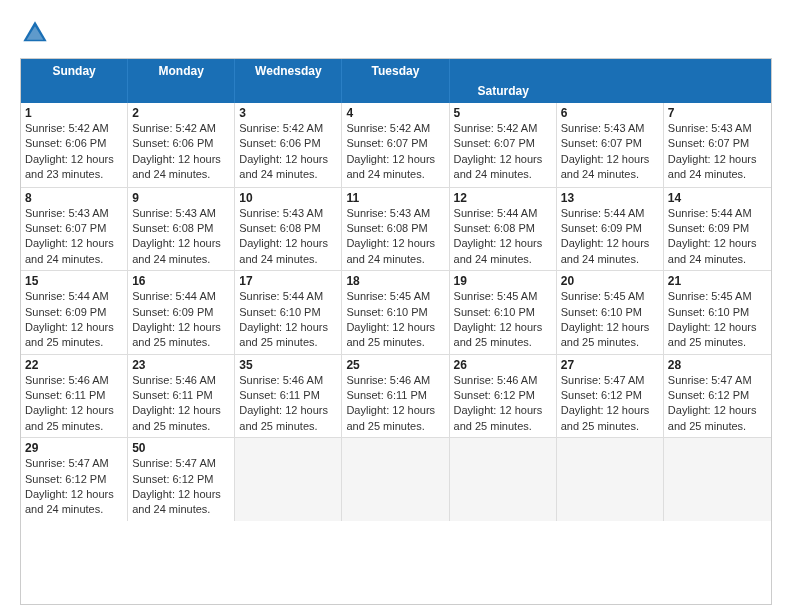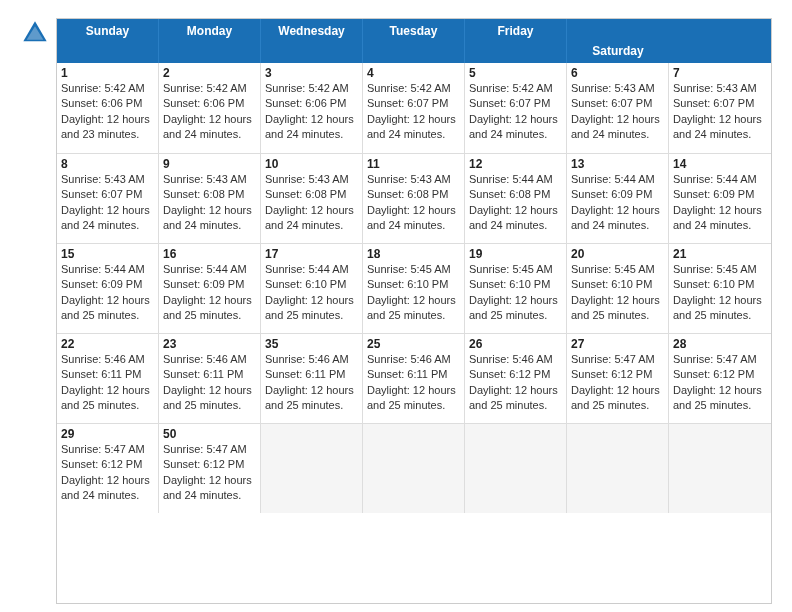--- a/index.html
+++ b/index.html
@@ -8,21 +8,21 @@
       height: 612px;
       background: #fff;
       font-family: Arial, sans-serif;
       overflow: hidden;
     }
     .page {
       width: 792px;
       height: 612px;
       padding: 18px 20px 8px 20px;
       display: flex;
-      flex-direction: row;
+      flex-direction: column;
     }
     .header {
       display: flex;
       justify-content: space-between;
       align-items: flex-start;
       margin-bottom: 10px;
     }
     .logo {
       display: flex;
       align-items: center;
@@ -136,21 +136,20 @@
       <div class="title-location"></div>
     </div>
   </div>
 
   <div class="calendar">
     <div class="cal-header">
     <div class="cal-header-cell">Sunday</div>
         <div class="cal-header-cell">Monday</div>
         <div class="cal-header-cell">Wednesday</div>
         <div class="cal-header-cell">Tuesday</div>
-        <div class="cal-header-cell">Friday</div>
         <div class="cal-header-cell">Saturday</div>
       </div>
     <div class="cal-body">
     <div class="cal-row">
           <div class="cal-cell">
             <span class="day-num">1</span>
             <div class="day-info">Sunrise: 5:42 AM<br>Sunset: 6:06 PM<br>Daylight: 12 hours and 23 minutes.</div>
           </div>
           <div class="cal-cell">
             <span class="day-num">2</span>

